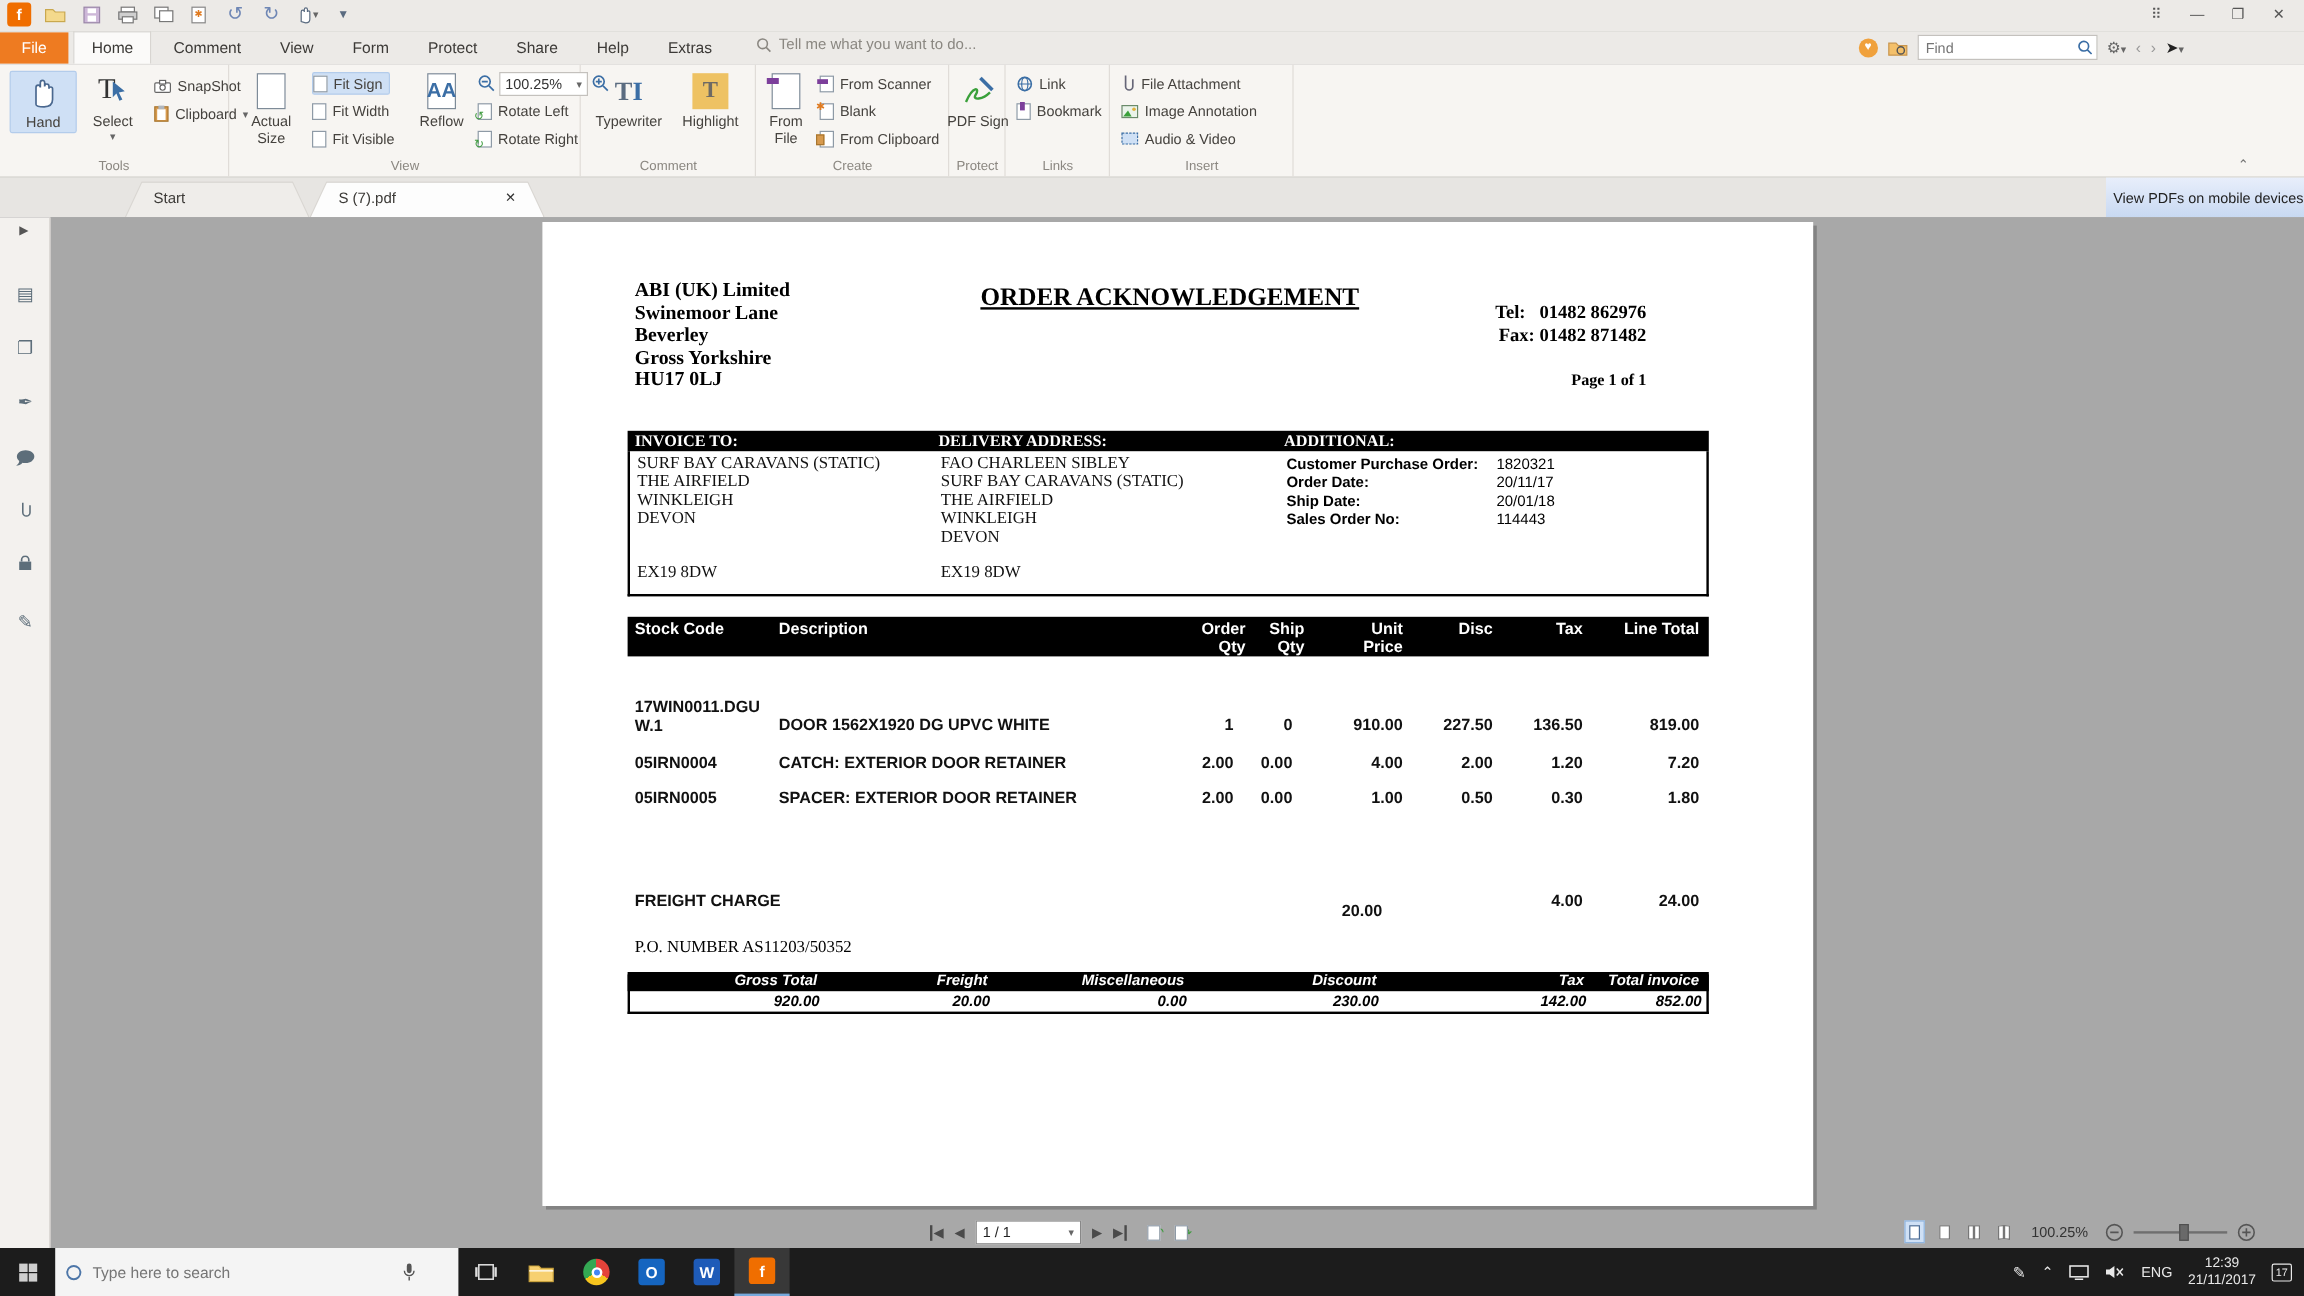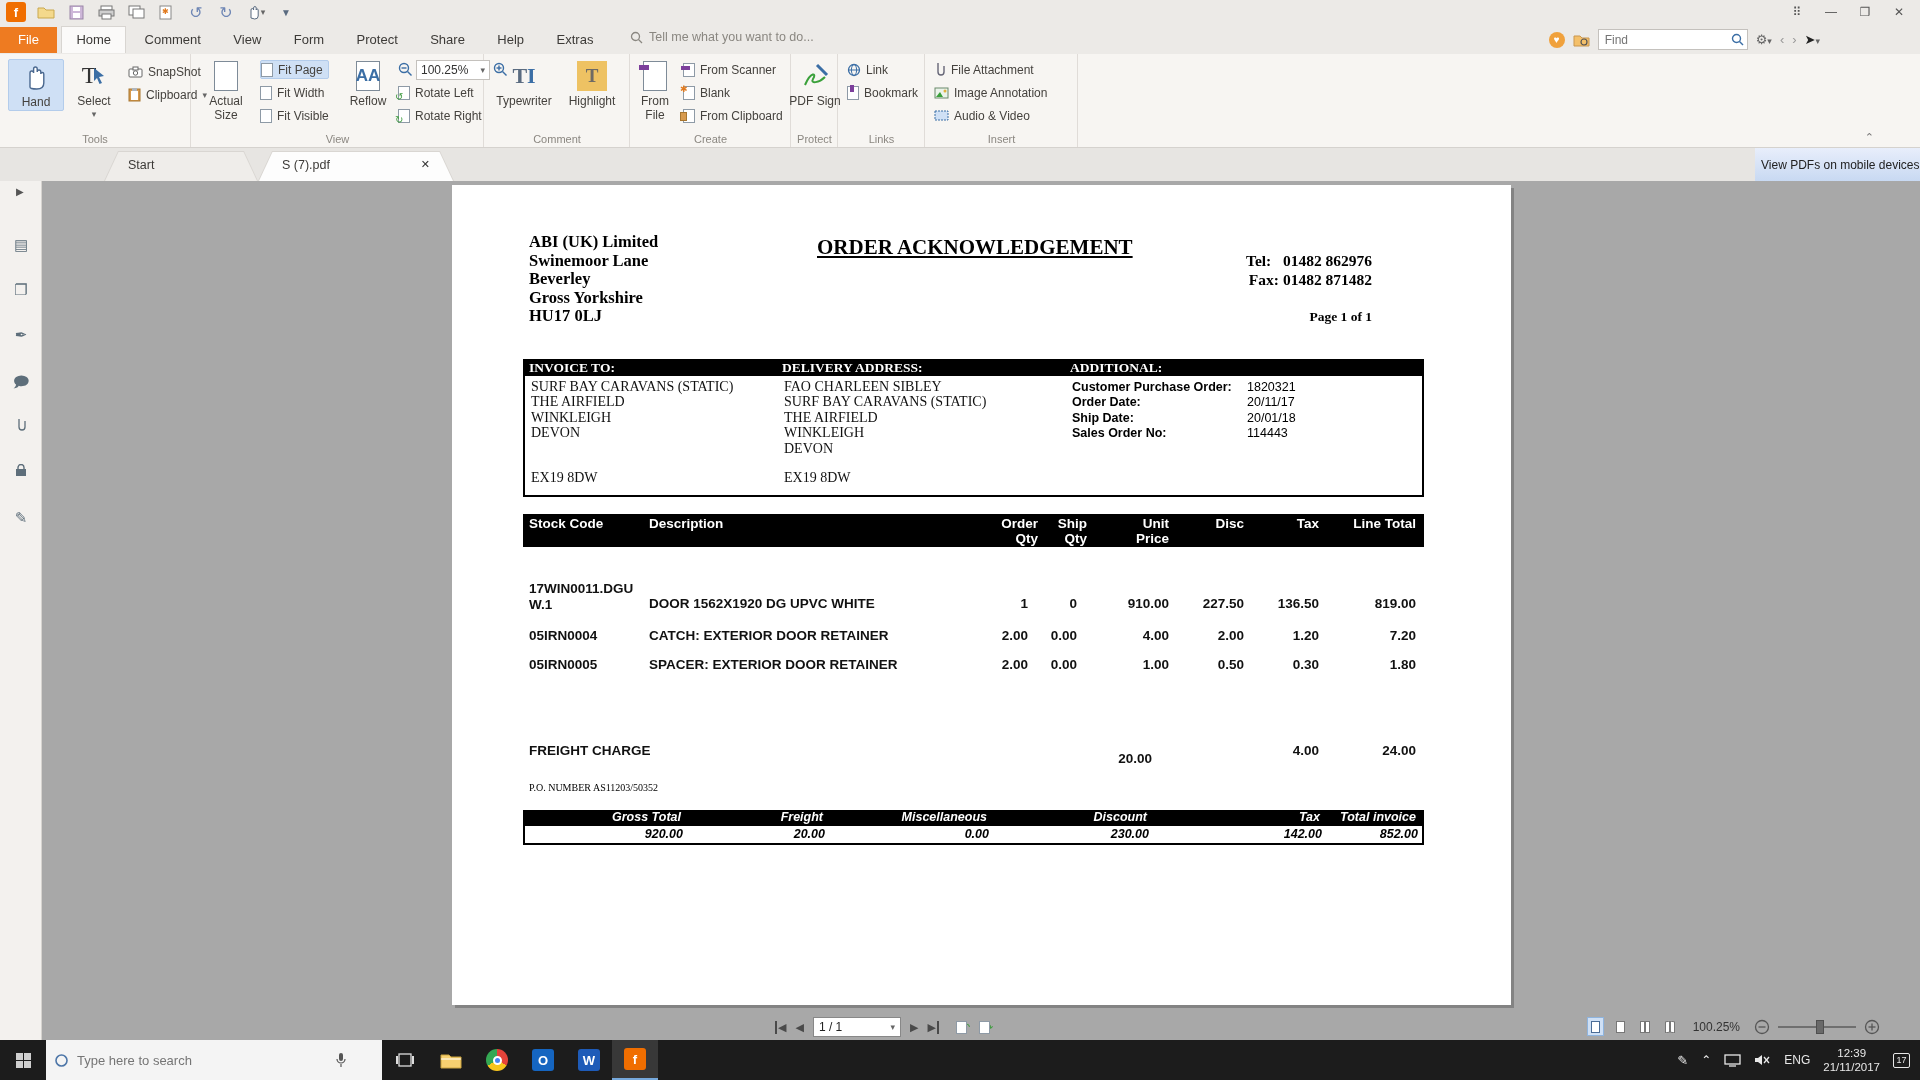--- a/index.html
+++ b/index.html
@@ -242,21 +242,21 @@
 
   <div class="rgroup" style="left:192px; width:292px;">
     <div class="rbig" style="left:6px;">
       <div class="ric">
           <span class="pgic big"></span>
         </div>
       <span>Actual Size</span>
     </div>
     <div class="rsm hl" style="left:68px; top:6px;">
       <span class="pgic"></span>
-        <span>Fit Page</span>
+        <span>Fit Sign</span>
     </div>
     <div class="rsm" style="left:68px; top:29px;">
       <span class="pgic"></span>
         <span>Fit Width</span>
     </div>
     <div class="rsm" style="left:68px; top:52px;">
       <span class="pgic"></span>
         <span>Fit Visible</span>
     </div>
     <div class="rbig" style="left:148px;">
@@ -535,21 +535,21 @@
       <span class="itcell itnum" style="left:874px; top:472px; width:90px;">1.80</span>
     </div>
 
     <div>
       <span class="itcell" style="left:77px; top:558px;">FREIGHT CHARGE</span>
       <span class="itcell itnum" style="left:630px; top:566px;">20.00</span>
       <span class="itcell itnum" style="left:797px; top:558px;">4.00</span>
       <span class="itcell itnum" style="left:874px; top:558px; width:90px;">24.00</span>
     </div>
 
-    <div class="abs serif" style="left:77px; top:597px; font-size:10px;">P.O. NUMBER AS11203/50352</div>
+    <div class="abs serif" style="left:77px; top:597px; font-size:14px;">P.O. NUMBER AS11203/50352</div>
 
     <div id="totbox">
       <div class="thead">
         <span class="tcell" style="width:158px;">Gross Total</span>
         <span class="tcell" style="width:142px;">Freight</span>
         <span class="tcell" style="width:164px;">Miscellaneous</span>
         <span class="tcell" style="width:160px;">Discount</span>
         <span class="tcell" style="width:173px;">Tax</span>
         <span class="tcell" style="width:96px;">Total invoice</span>
       </div>

